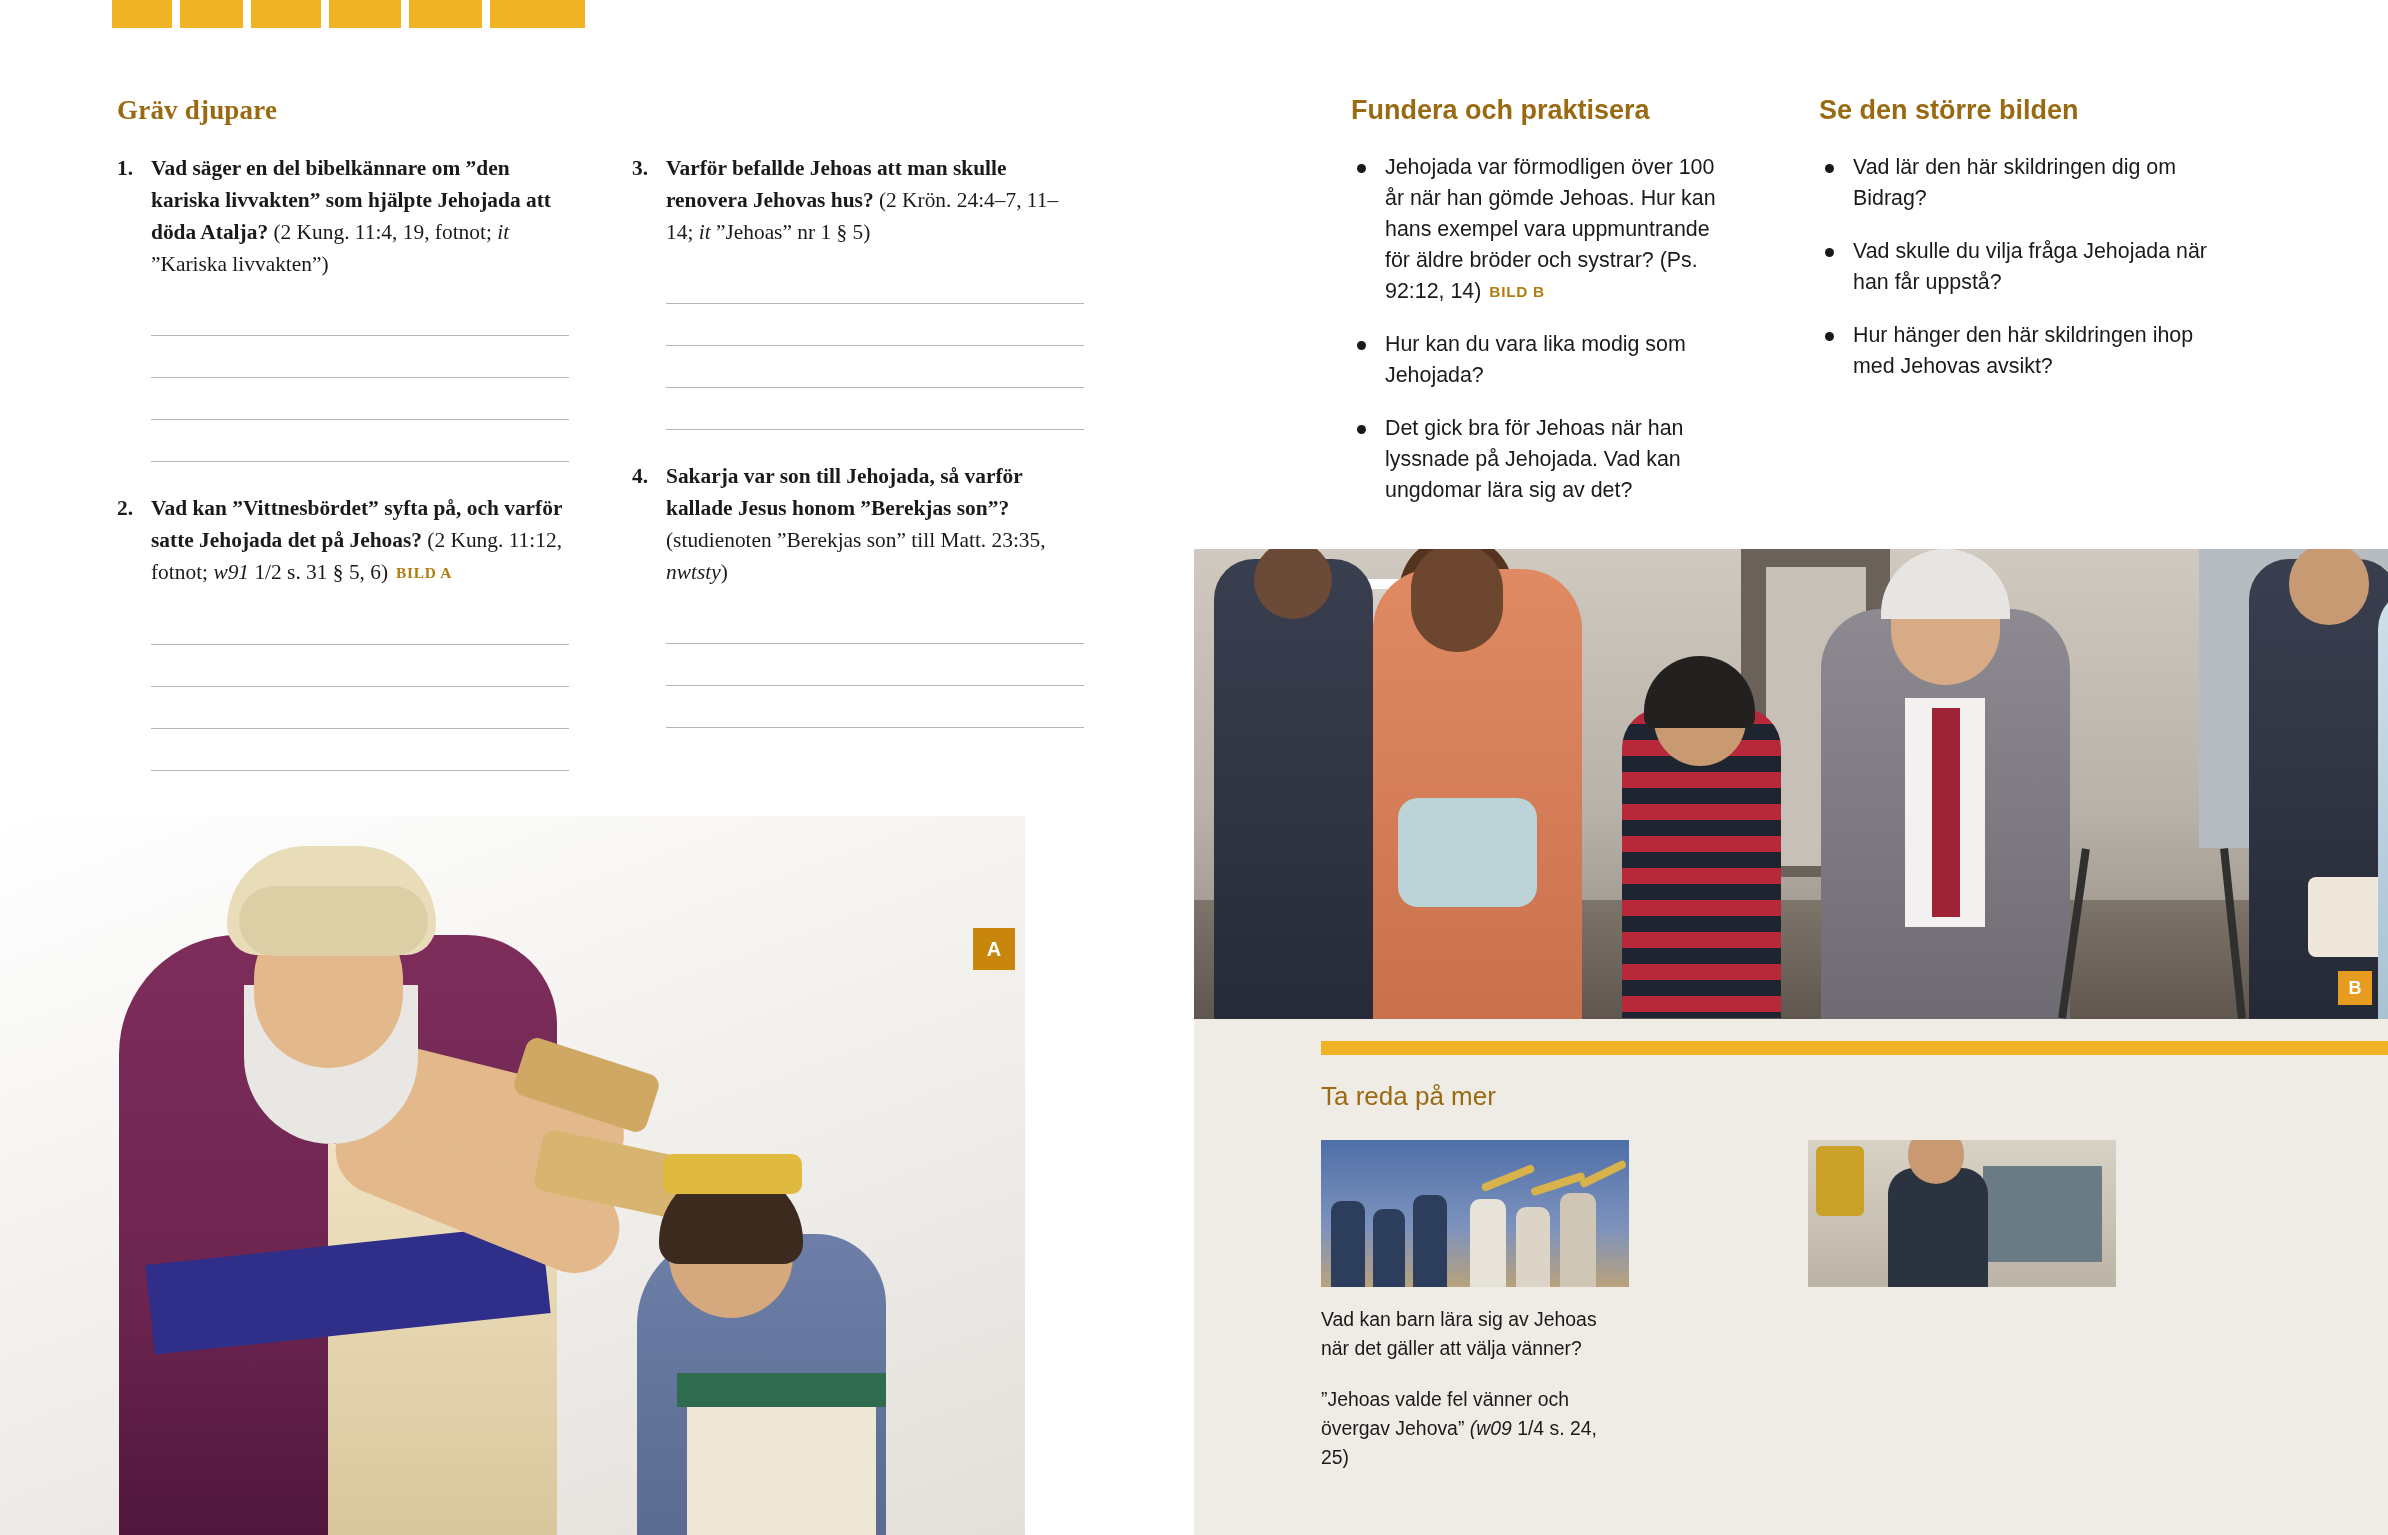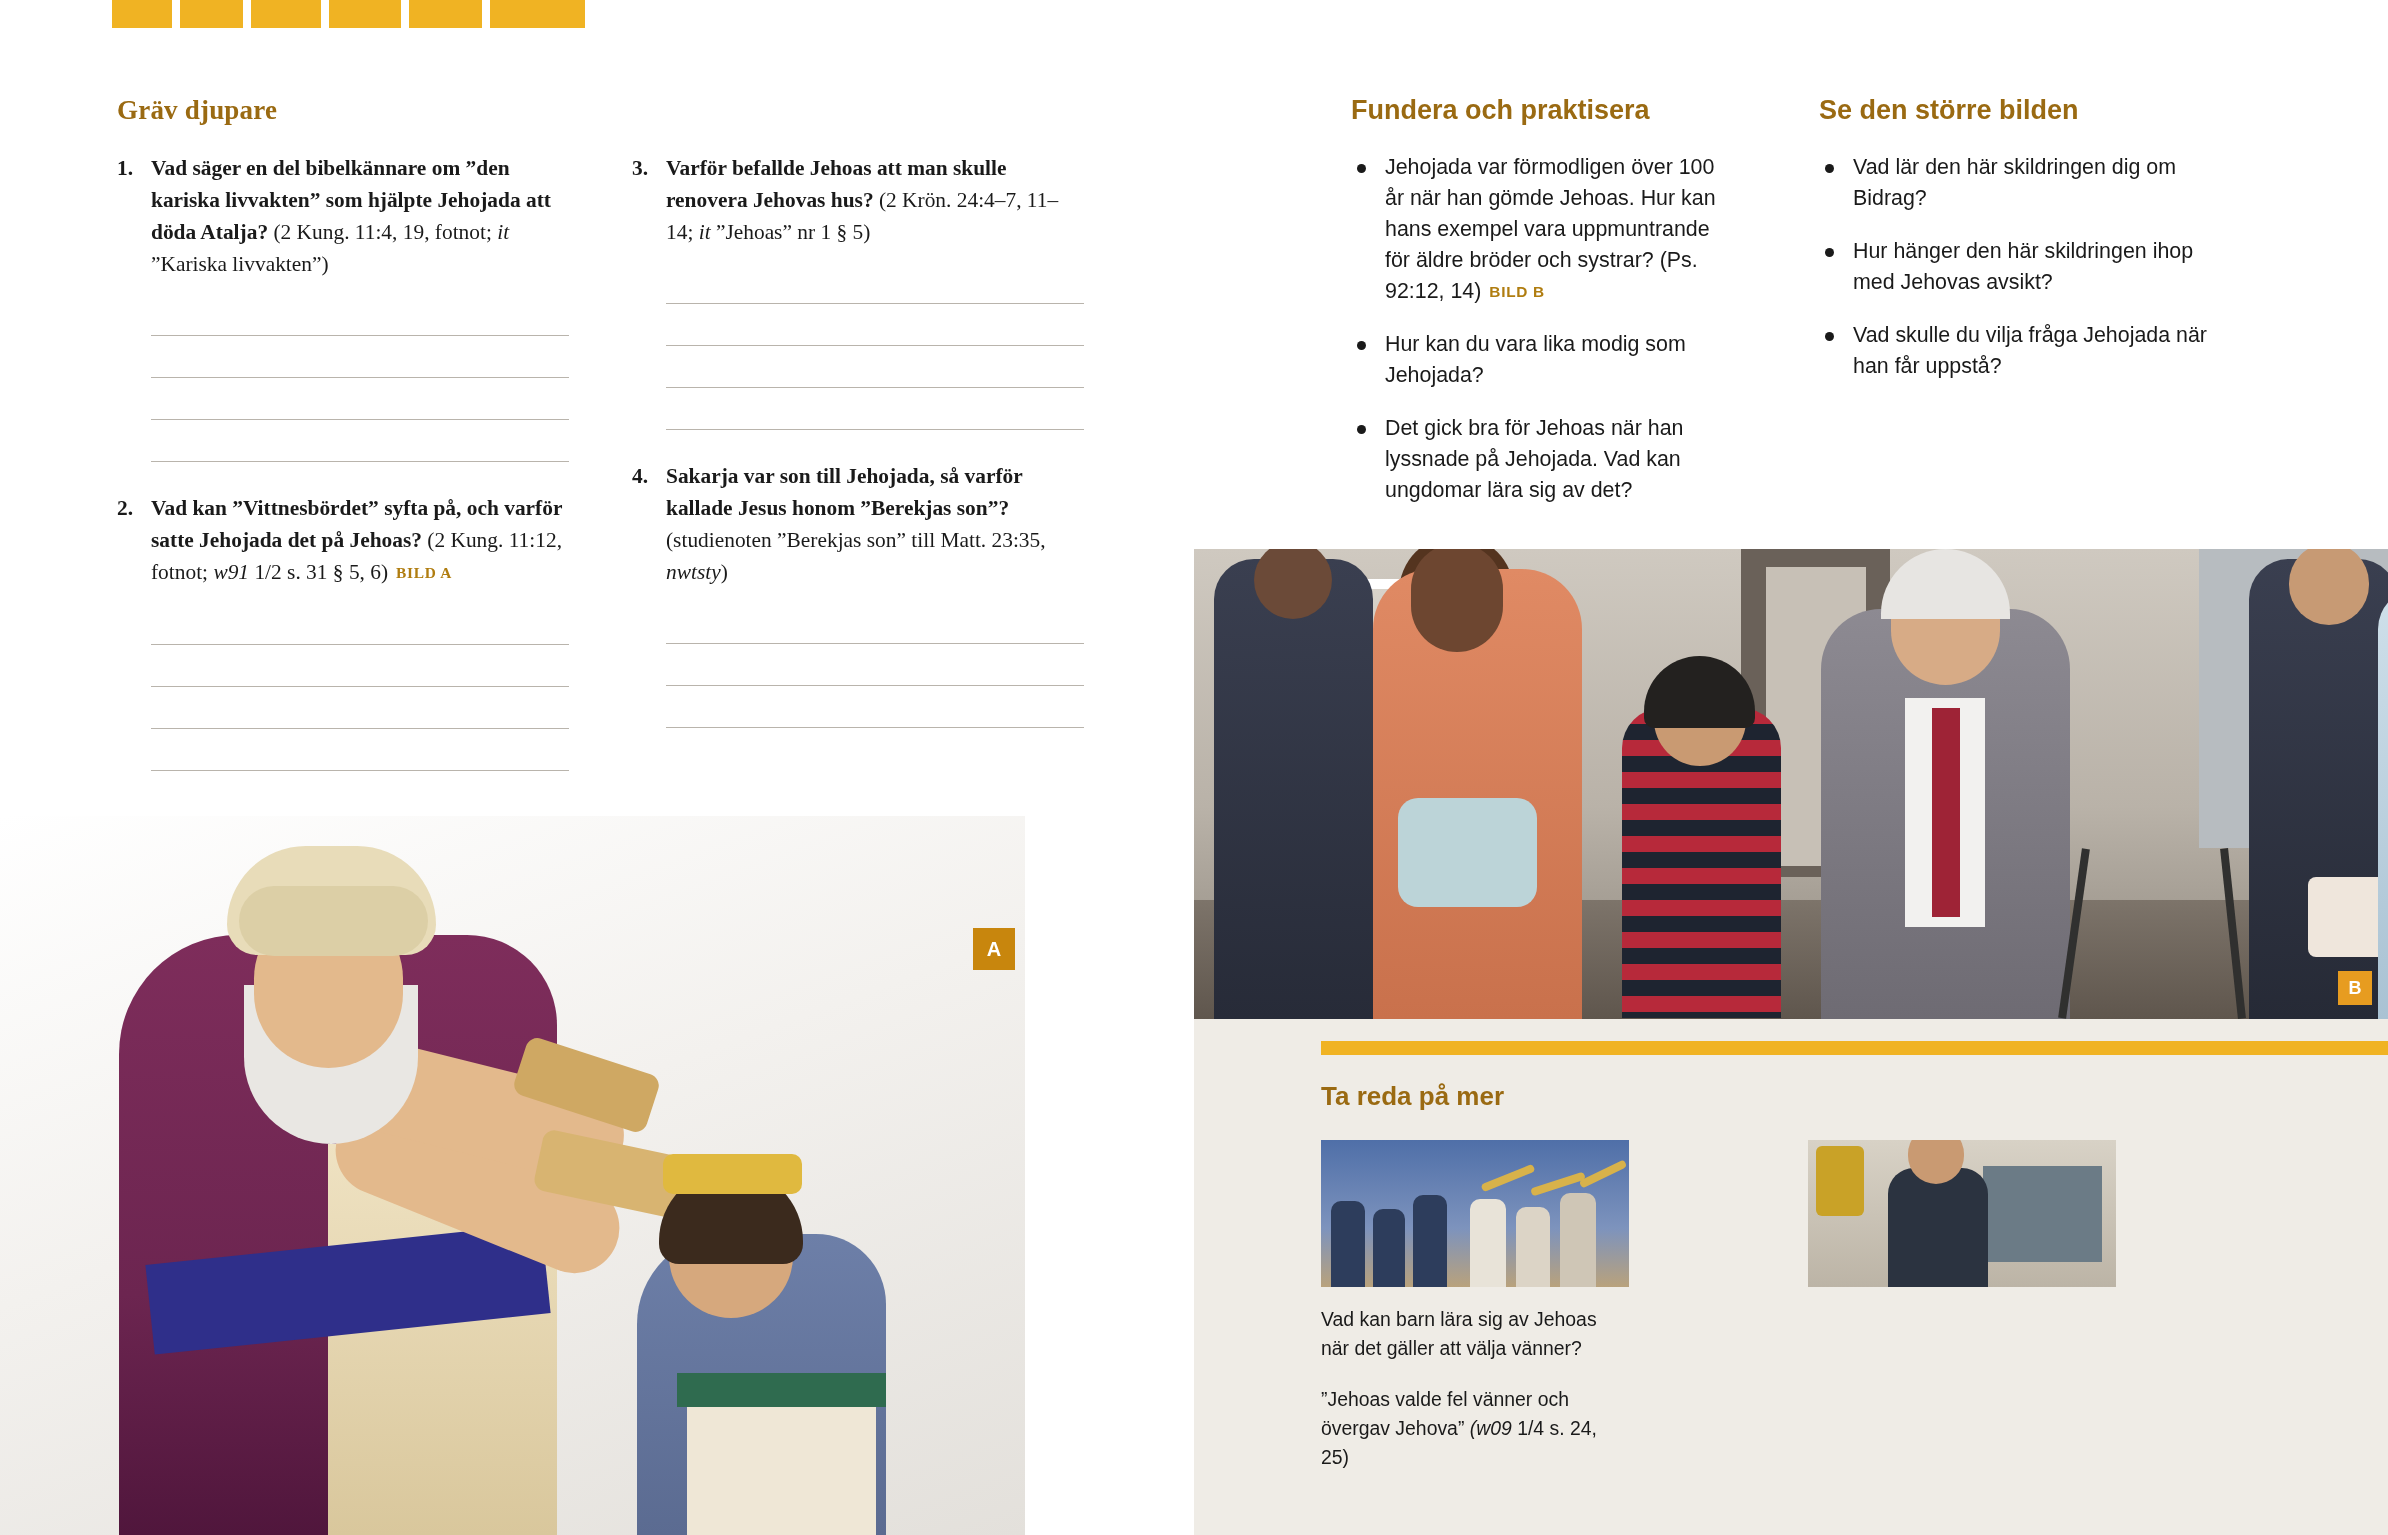--- a/index.html
+++ b/index.html
@@ -99,21 +99,21 @@
     position:absolute;left:973px;top:928px;width:42px;height:42px;background:#c8860d;
     color:#ffffff;font-size:20px;font-weight:bold;display:flex;align-items:center;justify-content:center;
   }
 
   
   .tareda{
     position:absolute;left:1194px;top:1019px;width:1194px;height:516px;background:#efece6;
   }
   .tareda .bar{position:absolute;left:127px;top:22px;width:1144px;height:14px;background:#f0b323;}
   .tareda h3{
-    position:absolute;left:127px;top:62px;margin:0;font-size:26px;color:#9a6a12;font-weight:bold;
+    position:absolute;left:127px;top:62px;margin:0;font-size:26px;color:#9a6a12;font-weight:normal;
   }
   .cards{position:absolute;left:127px;top:121px;display:flex;gap:179px;}
   .card{width:308px;}
   .thumb{width:308px;height:147px;overflow:hidden;position:relative;}
   .thumb-1{background:linear-gradient(180deg,#4f6fa8 0%,#7d93bd 60%,#b9a27c 100%);}
   .thumb-1 .fig{position:absolute;bottom:0;background:#2d3d5c;border-radius:10px 10px 0 0;}
   .thumb-1 .horn{position:absolute;background:#d8b24a;height:8px;border-radius:4px;}
   .thumb-2{background:linear-gradient(180deg,#d8d2c6 0%,#bcb4a6 100%);}
   .thumb-2 .board{position:absolute;right:14px;top:26px;width:119px;height:96px;background:#6b7b86;}
   .thumb-2 .girl{position:absolute;left:80px;bottom:0;width:100px;height:119px;background:#2b3340;border-radius:26px 26px 0 0;}
@@ -234,22 +234,22 @@
         <li><span>Jehojada var förmodligen över 100 år när han gömde Jehoas. Hur kan hans exempel vara uppmuntrande för äldre bröder och systrar? (Ps. 92:12, 14)</span><span class="badge-plain">BILD B</span></li>
         <li>Hur kan du vara lika modig som Jehojada?</li>
         <li>Det gick bra för Jehoas när han lyssnade på Jehojada. Vad kan ungdomar lära sig av det?</li>
       </ul>
     </div>
 
     <div class="rt-col">
       <h2>Se den större bilden</h2>
       <ul class="bullets">
         <li>Vad lär den här skildringen dig om Bidrag?</li>
+        <li>Vad skulle du vilja fråga Jehojada när han får uppstå?</li>
         <li>Hur hänger den här skildringen ihop med Jehovas avsikt?</li>
-        <li>Vad skulle du vilja fråga Jehojada när han får uppstå?</li>
       </ul>
     </div>
   </div>
 
   <div class="photoB">
     <div class="bgwall"></div>
     <div class="mirror"></div>
     <div class="doorframe"></div>
     <div class="doorframe2"></div>
     <div class="bluepanel"></div>

